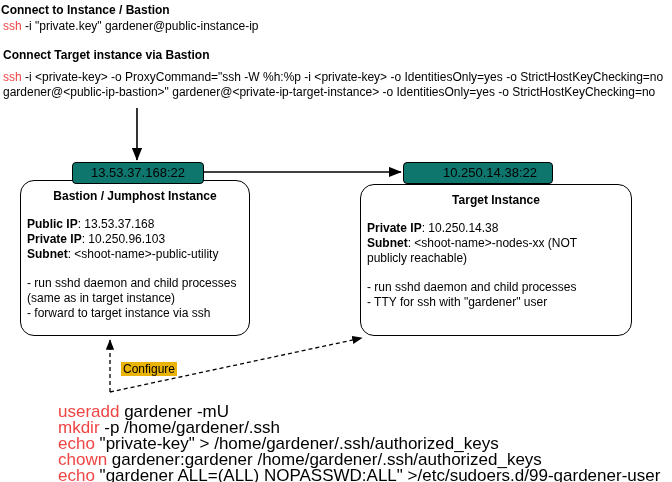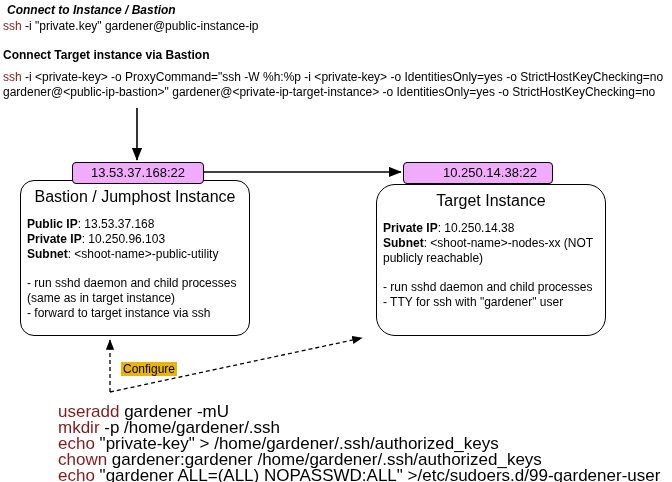--- a/index.html
+++ b/index.html
@@ -22,55 +22,55 @@
     font-size: 12px;
     font-weight: bold;
     white-space: nowrap;
     line-height: 14px;
   }
   .cmd {
     font-size: 12px;
     white-space: nowrap;
     line-height: 15px;
   }
-  .kw { color: #7f1d1d; }
+  .kw { color: #ef4444; }
 
   
   #connectors {
     position: absolute;
     left: 0; top: 0;
     width: 672px; height: 482px;
     pointer-events: none;
   }
 
   
   .portbox {
     border: 1.6px solid #000;
     border-radius: 4px;
-    background: #f0abfc;
+    background: #0f766e;
     font-size: 13px;
     text-align: center;
     line-height: 20px;
     height: 20px;
     white-space: nowrap;
     z-index: 4;
   }
 
   
   .instbox {
     border: 1.6px solid #000;
     border-radius: 14px;
     background: #fff;
     z-index: 3;
     box-sizing: border-box;
     padding: 8px 6px 6px 6px;
   }
   .inst-title {
-    font-size: 16px;
-    font-weight: normal;
+    font-size: 12px;
+    font-weight: bold;
     text-align: center;
     line-height: 15px;
     margin-bottom: 13px;
   }
   .inst-line {
     font-size: 12px;
     line-height: 15px;
     white-space: nowrap;
   }
   .inst-line b { font-weight: bold; }
@@ -88,21 +88,21 @@
   
   .script-line {
     font-size: 17px;
     line-height: 16px;
     white-space: nowrap;
   }
 </style>
 </head>
 <body>
 
-<div class="abs hdr" style="left:7px; top:3px;font-style:italic;">Connect to Instance / Bastion</div>
+<div class="abs hdr" style="left:1px; top:3px;">Connect to Instance / Bastion</div>
 
 <div class="abs cmd" style="left:3px; top:19px;"><span class="kw">ssh</span><span> -i "private.key" gardener@public-instance-ip</span></div>
 
 <div class="abs hdr" style="left:3px; top:48px;">Connect Target instance via Bastion</div>
 
 <div class="abs cmd" style="left:3px; top:70px;"><span class="kw">ssh</span><span>  -i &lt;private-key&gt; -o ProxyCommand="ssh -W %h:%p -i &lt;private-key&gt; -o IdentitiesOnly=yes -o StrictHostKeyChecking=no</span></div>
 
 <div class="abs cmd" style="left:3px; top:85px;">gardener@&lt;public-ip-bastion&gt;" gardener@&lt;private-ip-target-instance&gt; -o IdentitiesOnly=yes -o StrictHostKeyChecking=no</div>
 
 <svg id="connectors" viewBox="0 0 672 482" xmlns="http://www.w3.org/2000/svg">
@@ -141,21 +141,21 @@
     <b>Subnet</b><span>: &lt;shoot-name&gt;-public-utility</span>
   </div>
 
   <div class="inst-gap"></div>
 
   <div class="inst-line">- run sshd daemon and child processes</div>
   <div class="inst-line">(same as in target instance)</div>
   <div class="inst-line">- forward to target instance via ssh</div>
 </div>
 
-<div class="abs instbox" style="left:376px; top:184px; width:230px; height:152px;border-radius:19px;">
+<div class="abs instbox" style="left:360px; top:184px; width:272px; height:152px;">
   <div class="inst-title">Target Instance</div>
 
   <div class="inst-line">
     <b>Private IP</b><span>: 10.250.14.38</span>
   </div>
   <div class="inst-line">
     <b>Subnet</b><span>: &lt;shoot-name&gt;-nodes-xx (NOT</span>
   </div>
   <div class="inst-line">publicly reachable)</div>
 

